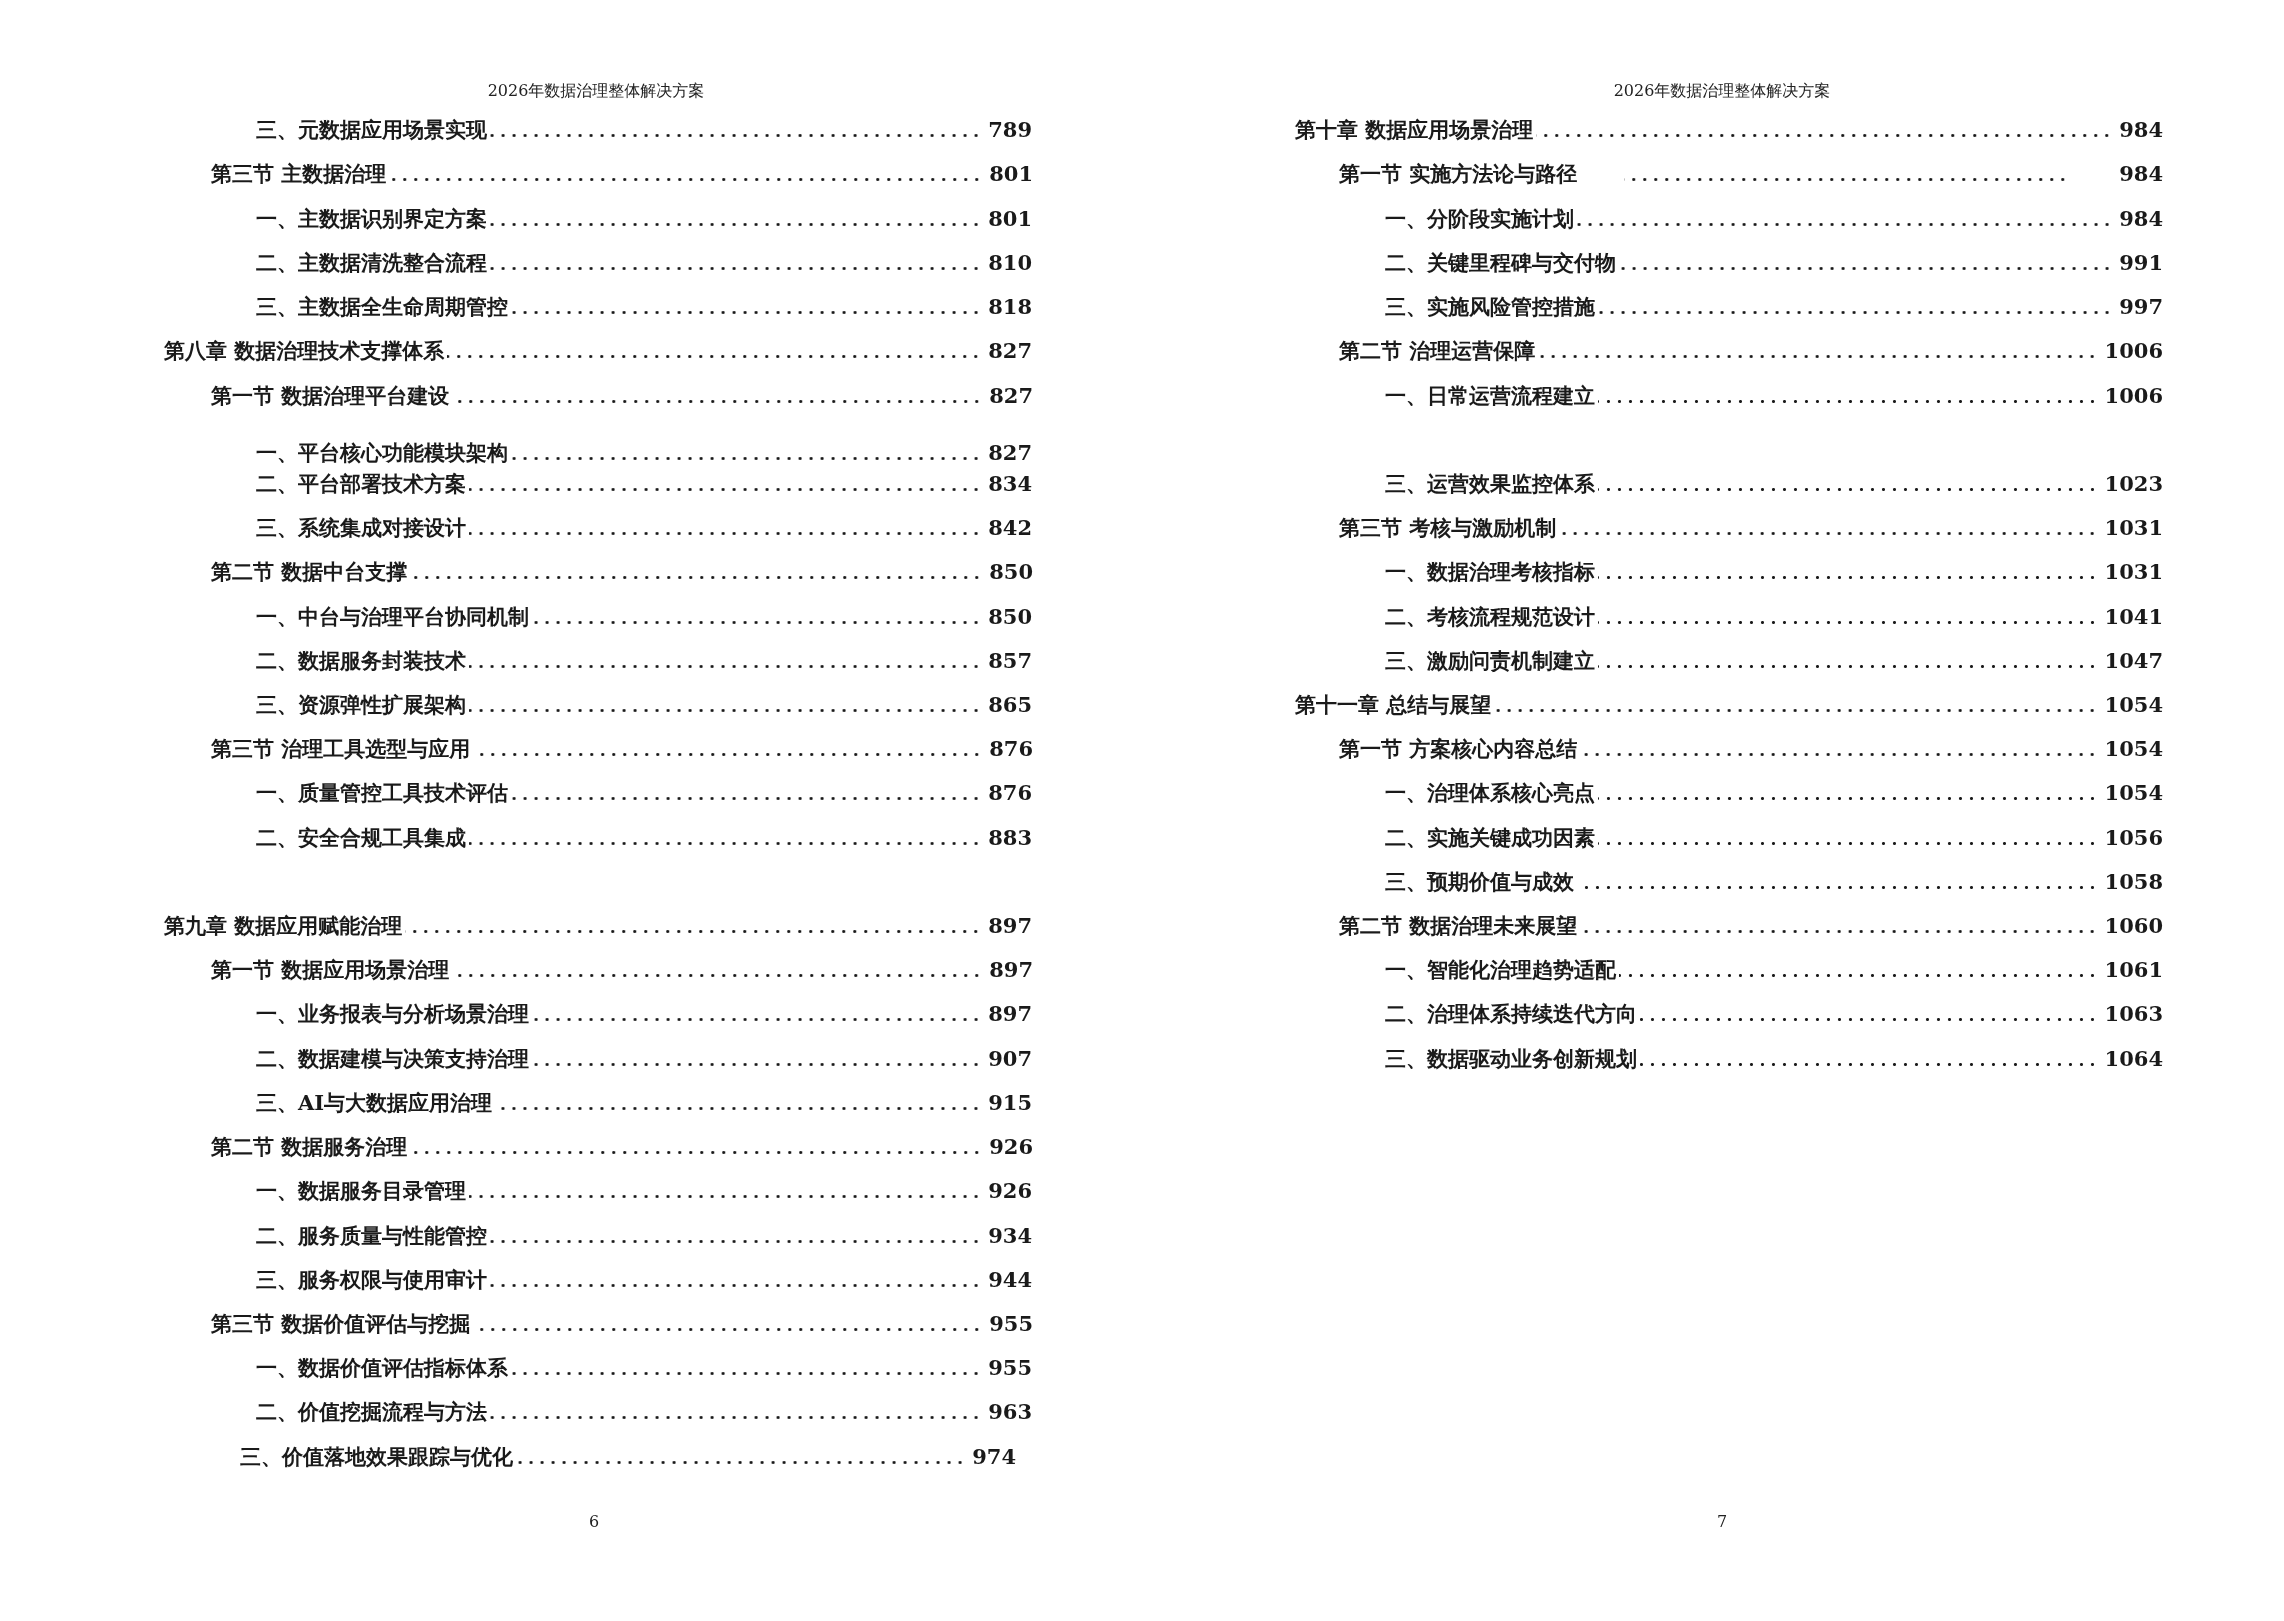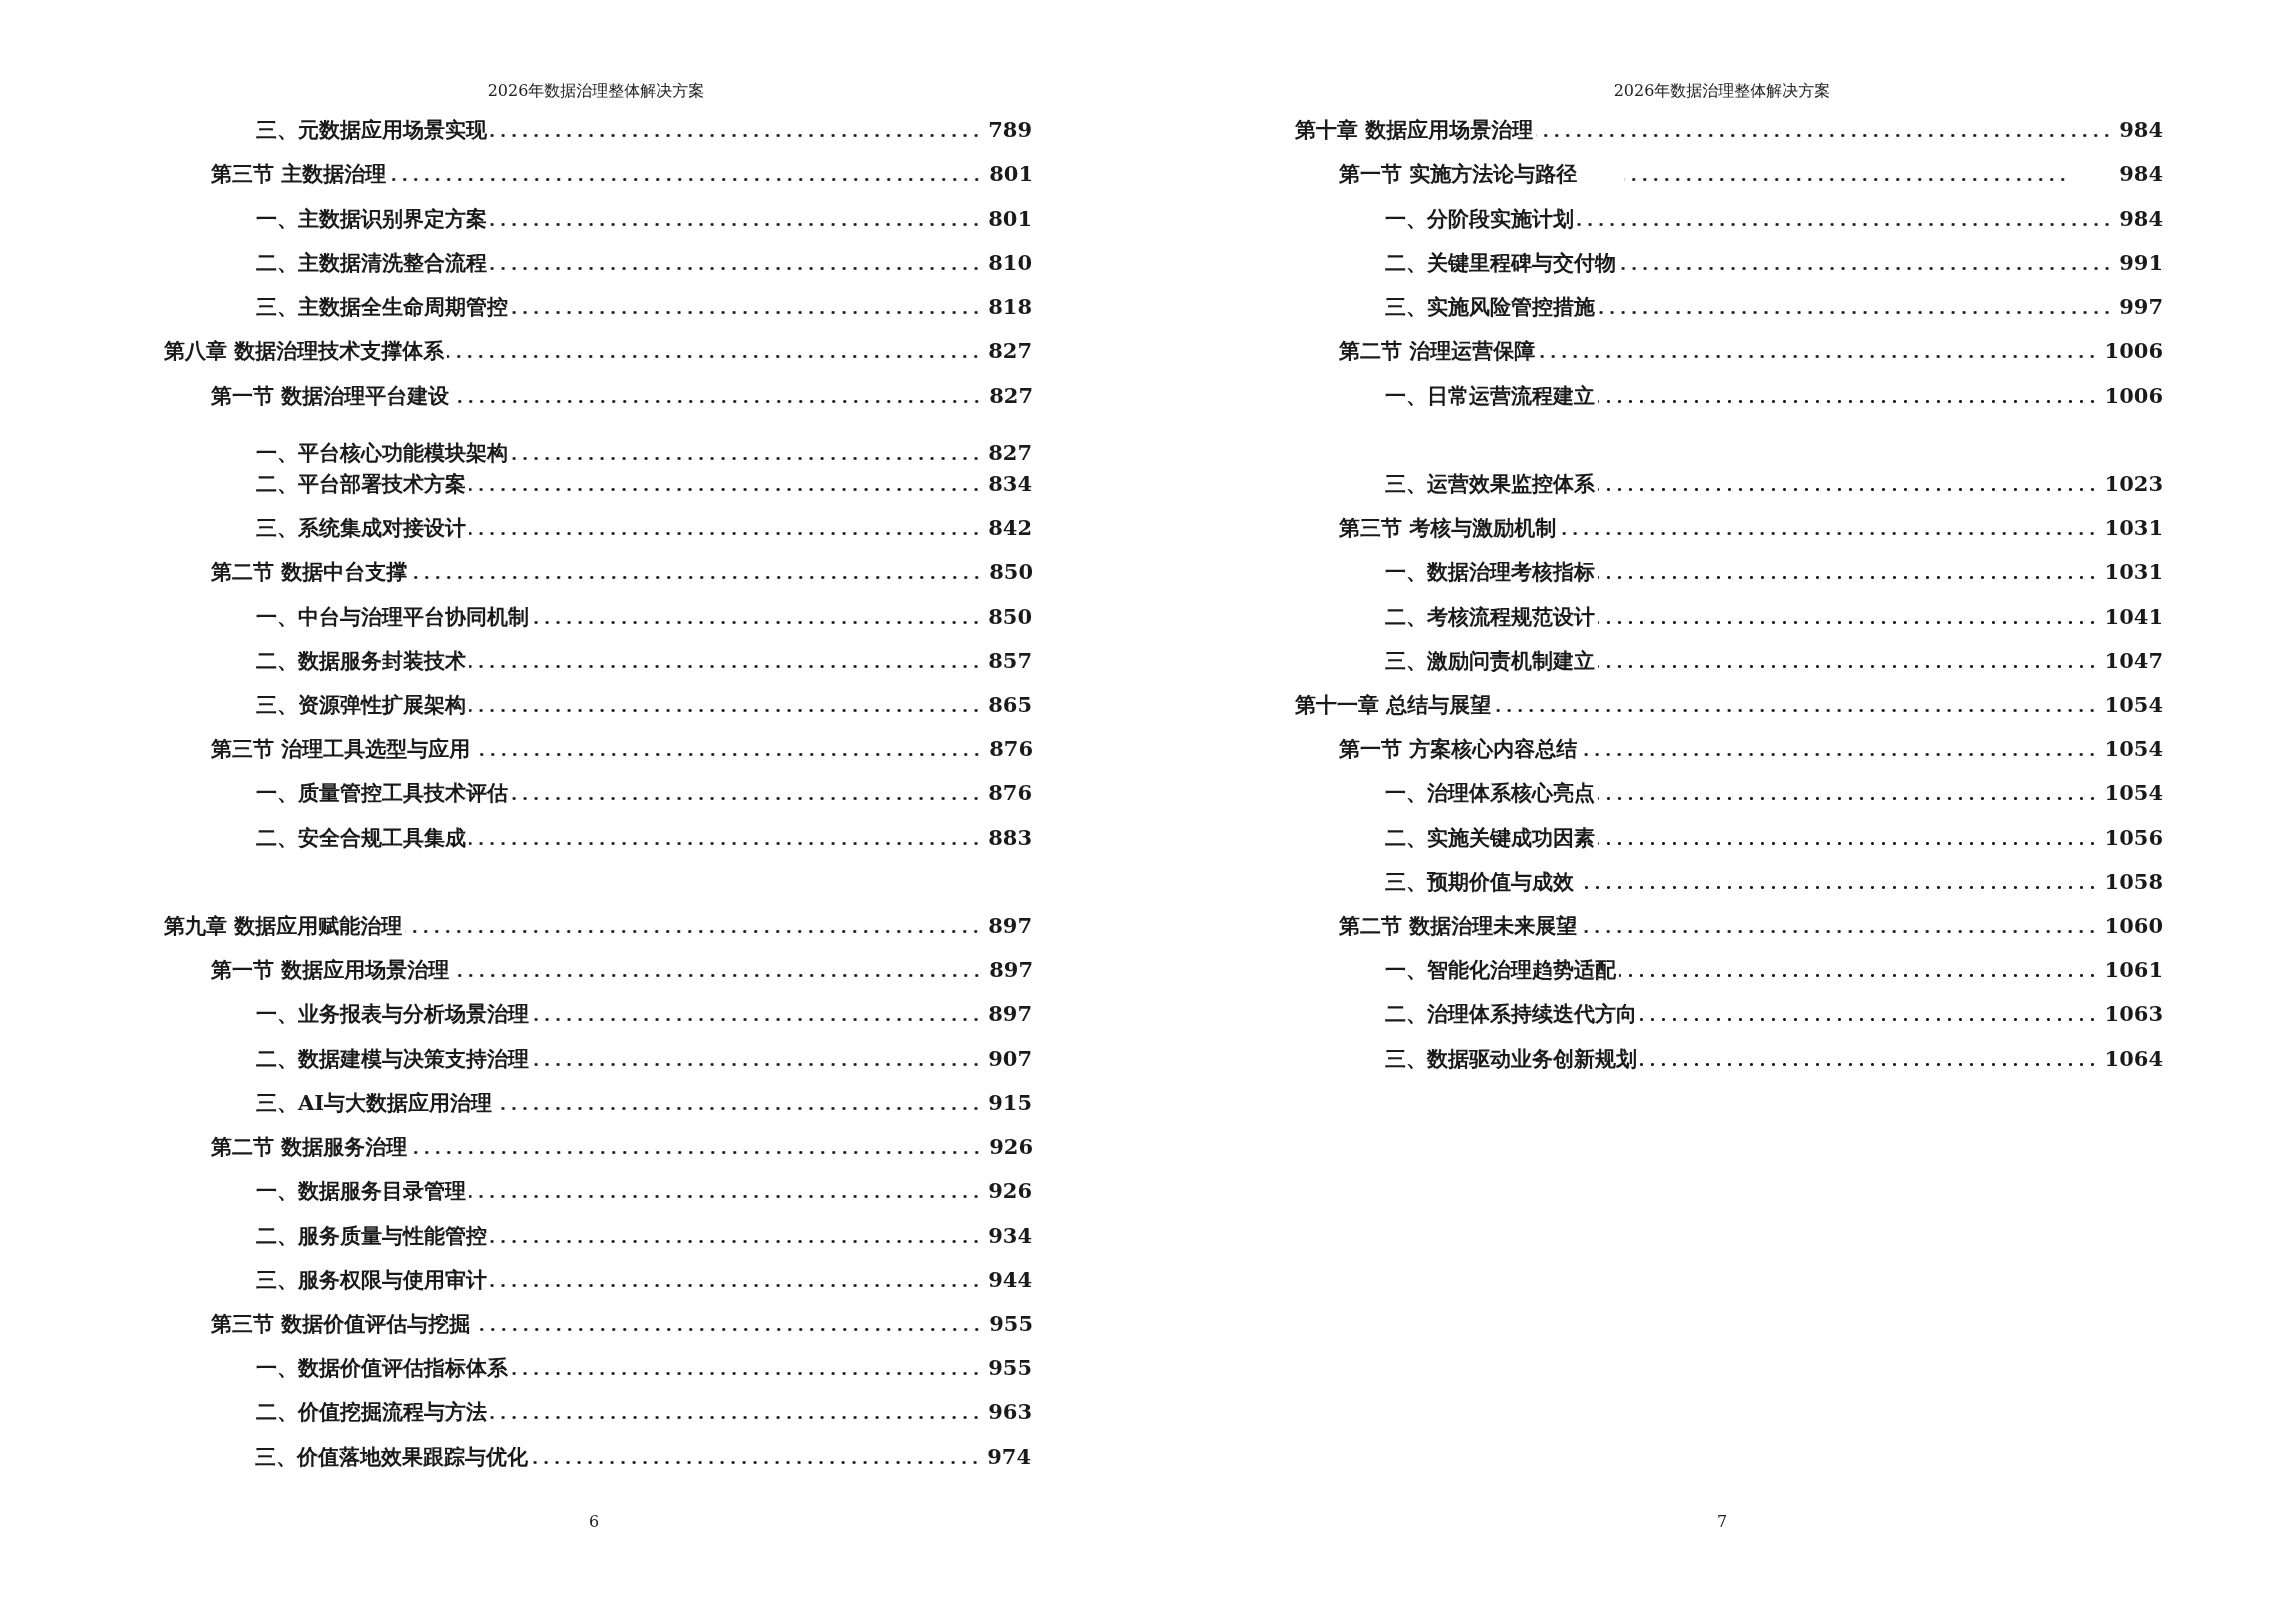--- a/index.html
+++ b/index.html
@@ -168,21 +168,21 @@
       <div class="row level-3" style="left: 256px; width: 776px; top: 1353px;">
         <span class="label">一、数据价值评估指标体系</span>
         <span class="leader"></span>
         <span class="pg">955</span>
       </div>
       <div class="row level-3" style="left: 256px; width: 776px; top: 1397px;">
         <span class="label">二、价值挖掘流程与方法</span>
         <span class="leader"></span>
         <span class="pg">963</span>
       </div>
-      <div class="row level-3" style="left: 255px; width: 776px; top: 1442px;">
+      <div class="row level-3" style="left: 240px; width: 776px; top: 1442px;">
         <span class="label">三、价值落地效果跟踪与优化</span>
         <span class="leader"></span>
         <span class="pg">974</span>
       </div>
     </div>
   <div class="footer" style="left:594px;">6</div>
 </div>
 
 <div class="page right">
   <div class="header" style="left:580px;">2026年数据治理整体解决方案</div>

